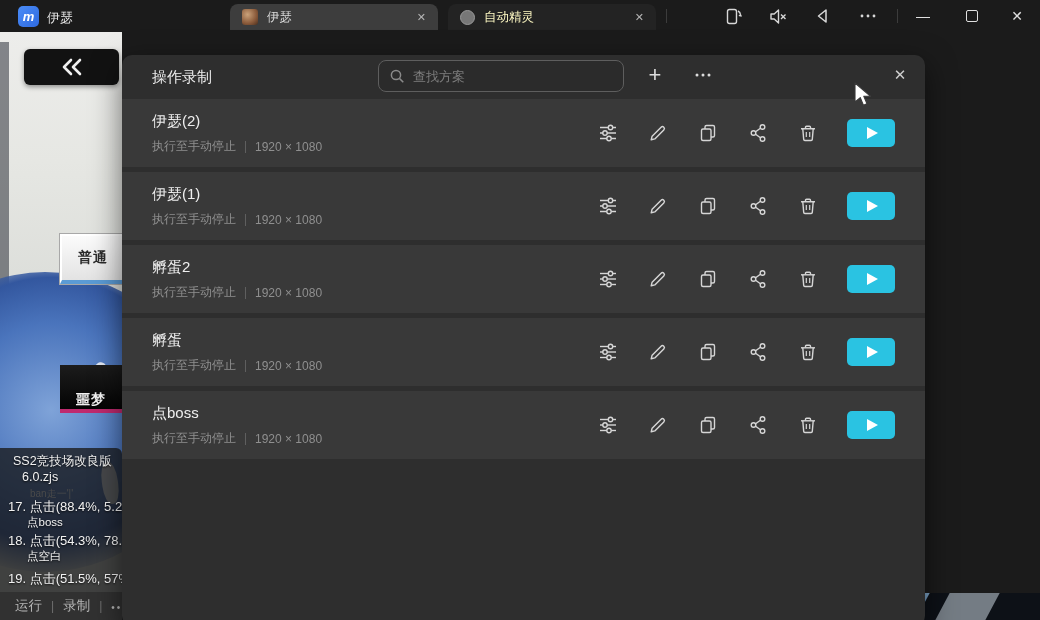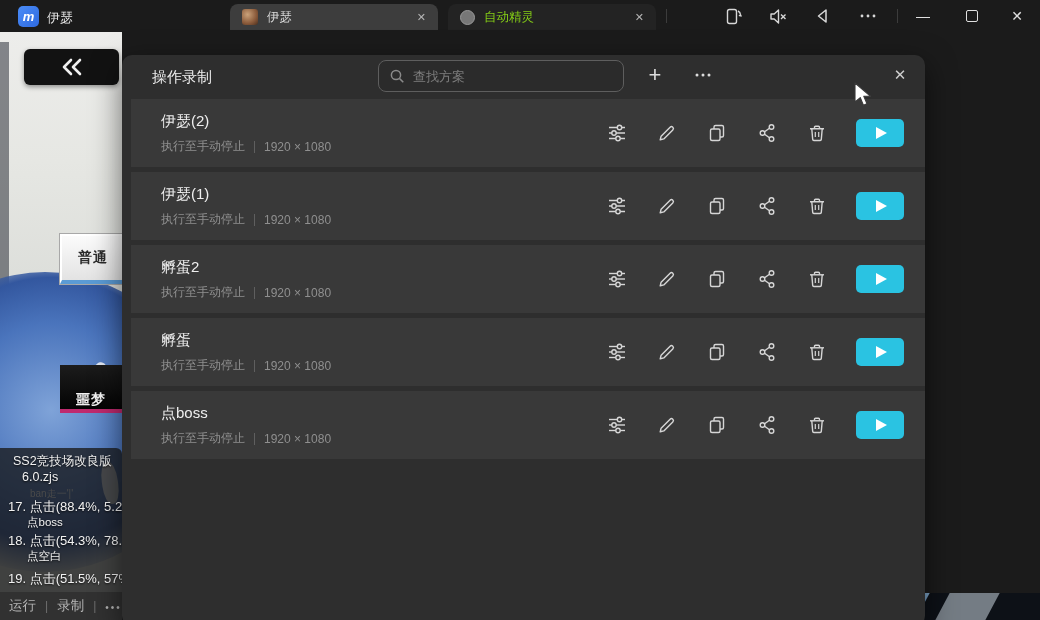--- a/index.html
+++ b/index.html
@@ -13,21 +13,21 @@
     background:linear-gradient(135deg,#4a8cf7,#2f6ae0);display:flex;align-items:center;justify-content:center;}
   .logo span{color:#fff;font-size:13px;font-weight:bold;font-style:italic;line-height:1;}
   .app-title{position:absolute;left:47px;top:9px;font-size:13px;color:#e8e8e8;}
   .tab{position:absolute;top:4px;height:26px;border-radius:8px 8px 0 0;display:flex;align-items:center;}
   .tab1{left:230px;width:208px;background:#3d3d3d;}
   .tab2{left:448px;width:208px;background:#232323;}
   .tab .avatar{width:16px;height:16px;border-radius:3px;margin-left:12px;
     background:radial-gradient(circle at 35% 35%,#caa27a,#8a5a3a 60%,#4a2e1e);}
   .tab .dot-avatar{width:13px;height:13px;border-radius:50%;margin-left:12px;background:#777;border:1px solid #999;}
   .tab .tlabel{margin-left:9px;font-size:12.5px;color:#dcdcdc;flex:1;white-space:nowrap;overflow:hidden;}
-  .tab2 .tlabel{color:#84cc16;}
+  .tab2 .tlabel{color:#fef9c3;}
   .tab .tclose{margin-right:12px;font-size:11px;color:#b5b5b5;cursor:default;}
   .tb-sep{position:absolute;top:9px;width:1px;height:14px;background:#3c3c3c;}
   .tb-ico{position:absolute;top:6px;width:20px;height:20px;display:flex;align-items:center;justify-content:center;}
   .win-btn{position:absolute;top:0;width:34px;height:32px;display:flex;align-items:center;justify-content:center;color:#e0e0e0;}
   .win-min{font-size:14px;}
   .win-max i{display:block;width:10px;height:10px;border:1.2px solid #e0e0e0;border-radius:2px;}
   .win-close{font-size:14px;}
 
   
   .left-game{position:absolute;left:0;top:32px;width:122px;height:588px;overflow:hidden;
@@ -80,21 +80,21 @@
   .search{position:absolute;left:256px;top:5px;width:244px;height:30px;background:#2b2b2b;border:1px solid #5e5e5e;
     border-radius:8px;display:flex;align-items:center;}
   .search input{border:0;outline:0;background:transparent;color:#ddd;font-size:13px;width:190px;margin-left:6px;
     font-family:"Liberation Sans","DejaVu Sans",sans-serif;}
   .search input::placeholder{color:#7d7d7d;}
   .search svg{margin-left:10px;flex:0 0 auto;}
   .hbtn{position:absolute;top:5px;width:30px;height:30px;display:flex;align-items:center;justify-content:center;color:#dcdcdc;}
   .btn-plus{left:518px;font-size:22px;font-weight:300;}
   .btn-hmore{left:566px;}
   .btn-hclose{left:763px;font-size:15px;color:#cfcfcf;}
-  .rows{position:absolute;left:9px;top:44px;width:889px;text-decoration:underline;}
+  .rows{position:absolute;left:0;top:44px;width:889px;text-decoration:underline;}
   .row{position:relative;width:803px;height:68px;background:#393939;margin-bottom:5px;}
   .row-name{position:absolute;left:30px;top:13px;font-size:15px;color:#efefef;}
   .row-sub{position:absolute;left:30px;top:39px;display:flex;align-items:center;font-size:12px;color:#8f8f8f;}
   .vdiv{width:1px;height:12px;background:#5f5f5f;margin:0 9px;}
   .row-actions{position:absolute;right:30px;top:0;height:68px;display:flex;align-items:center;gap:28px;}
   .icon-btn{width:22px;height:22px;display:flex;align-items:center;justify-content:center;}
   .play-btn{width:48px;height:28px;border-radius:5px;background:#2ac3e2;display:flex;align-items:center;justify-content:center;}
   .play-tri{width:0;height:0;border-left:11px solid #fff;border-top:6.5px solid transparent;border-bottom:6.5px solid transparent;margin-left:3px;}
 
   .cursor{position:absolute;left:852px;top:82px;z-index:30;}
@@ -138,21 +138,21 @@
     <div class="ov-line" style="left:22px;top:22px;font-size:12.5px;">6.0.zjs</div>
     <div class="ov-line" style="left:30px;top:39px;font-size:10px;color:#4a4a4a;text-shadow:none;">ban走一'|'</div>
     <div class="ov-line" style="left:8px;top:50px;font-size:13px;">17. 点击(88.4%, 5.2%)</div>
     <div class="ov-line" style="left:27px;top:67px;font-size:11.5px;">点boss</div>
     <div class="ov-line" style="left:8px;top:84px;font-size:13px;">18. 点击(54.3%, 78.5%)</div>
     <div class="ov-line" style="left:27px;top:101px;font-size:11.5px;">点空白</div>
     <div class="ov-line" style="left:8px;top:122px;font-size:13px;">19. 点击(51.5%, 57%)</div>
   </div>
 
   <div class="left-toolbar">
-    <span style="margin-left:9px;">运行</span>
+    <span style="margin-left:15px;">运行</span>
     <span class="lt-sep">|</span>
     <span>录制</span>
     <span class="lt-sep">|</span>
     <span class="lt-dots">•••</span>
   </div>
 
   <div class="titlebar">
     <div class="logo">
         <span>m</span>
       </div>

